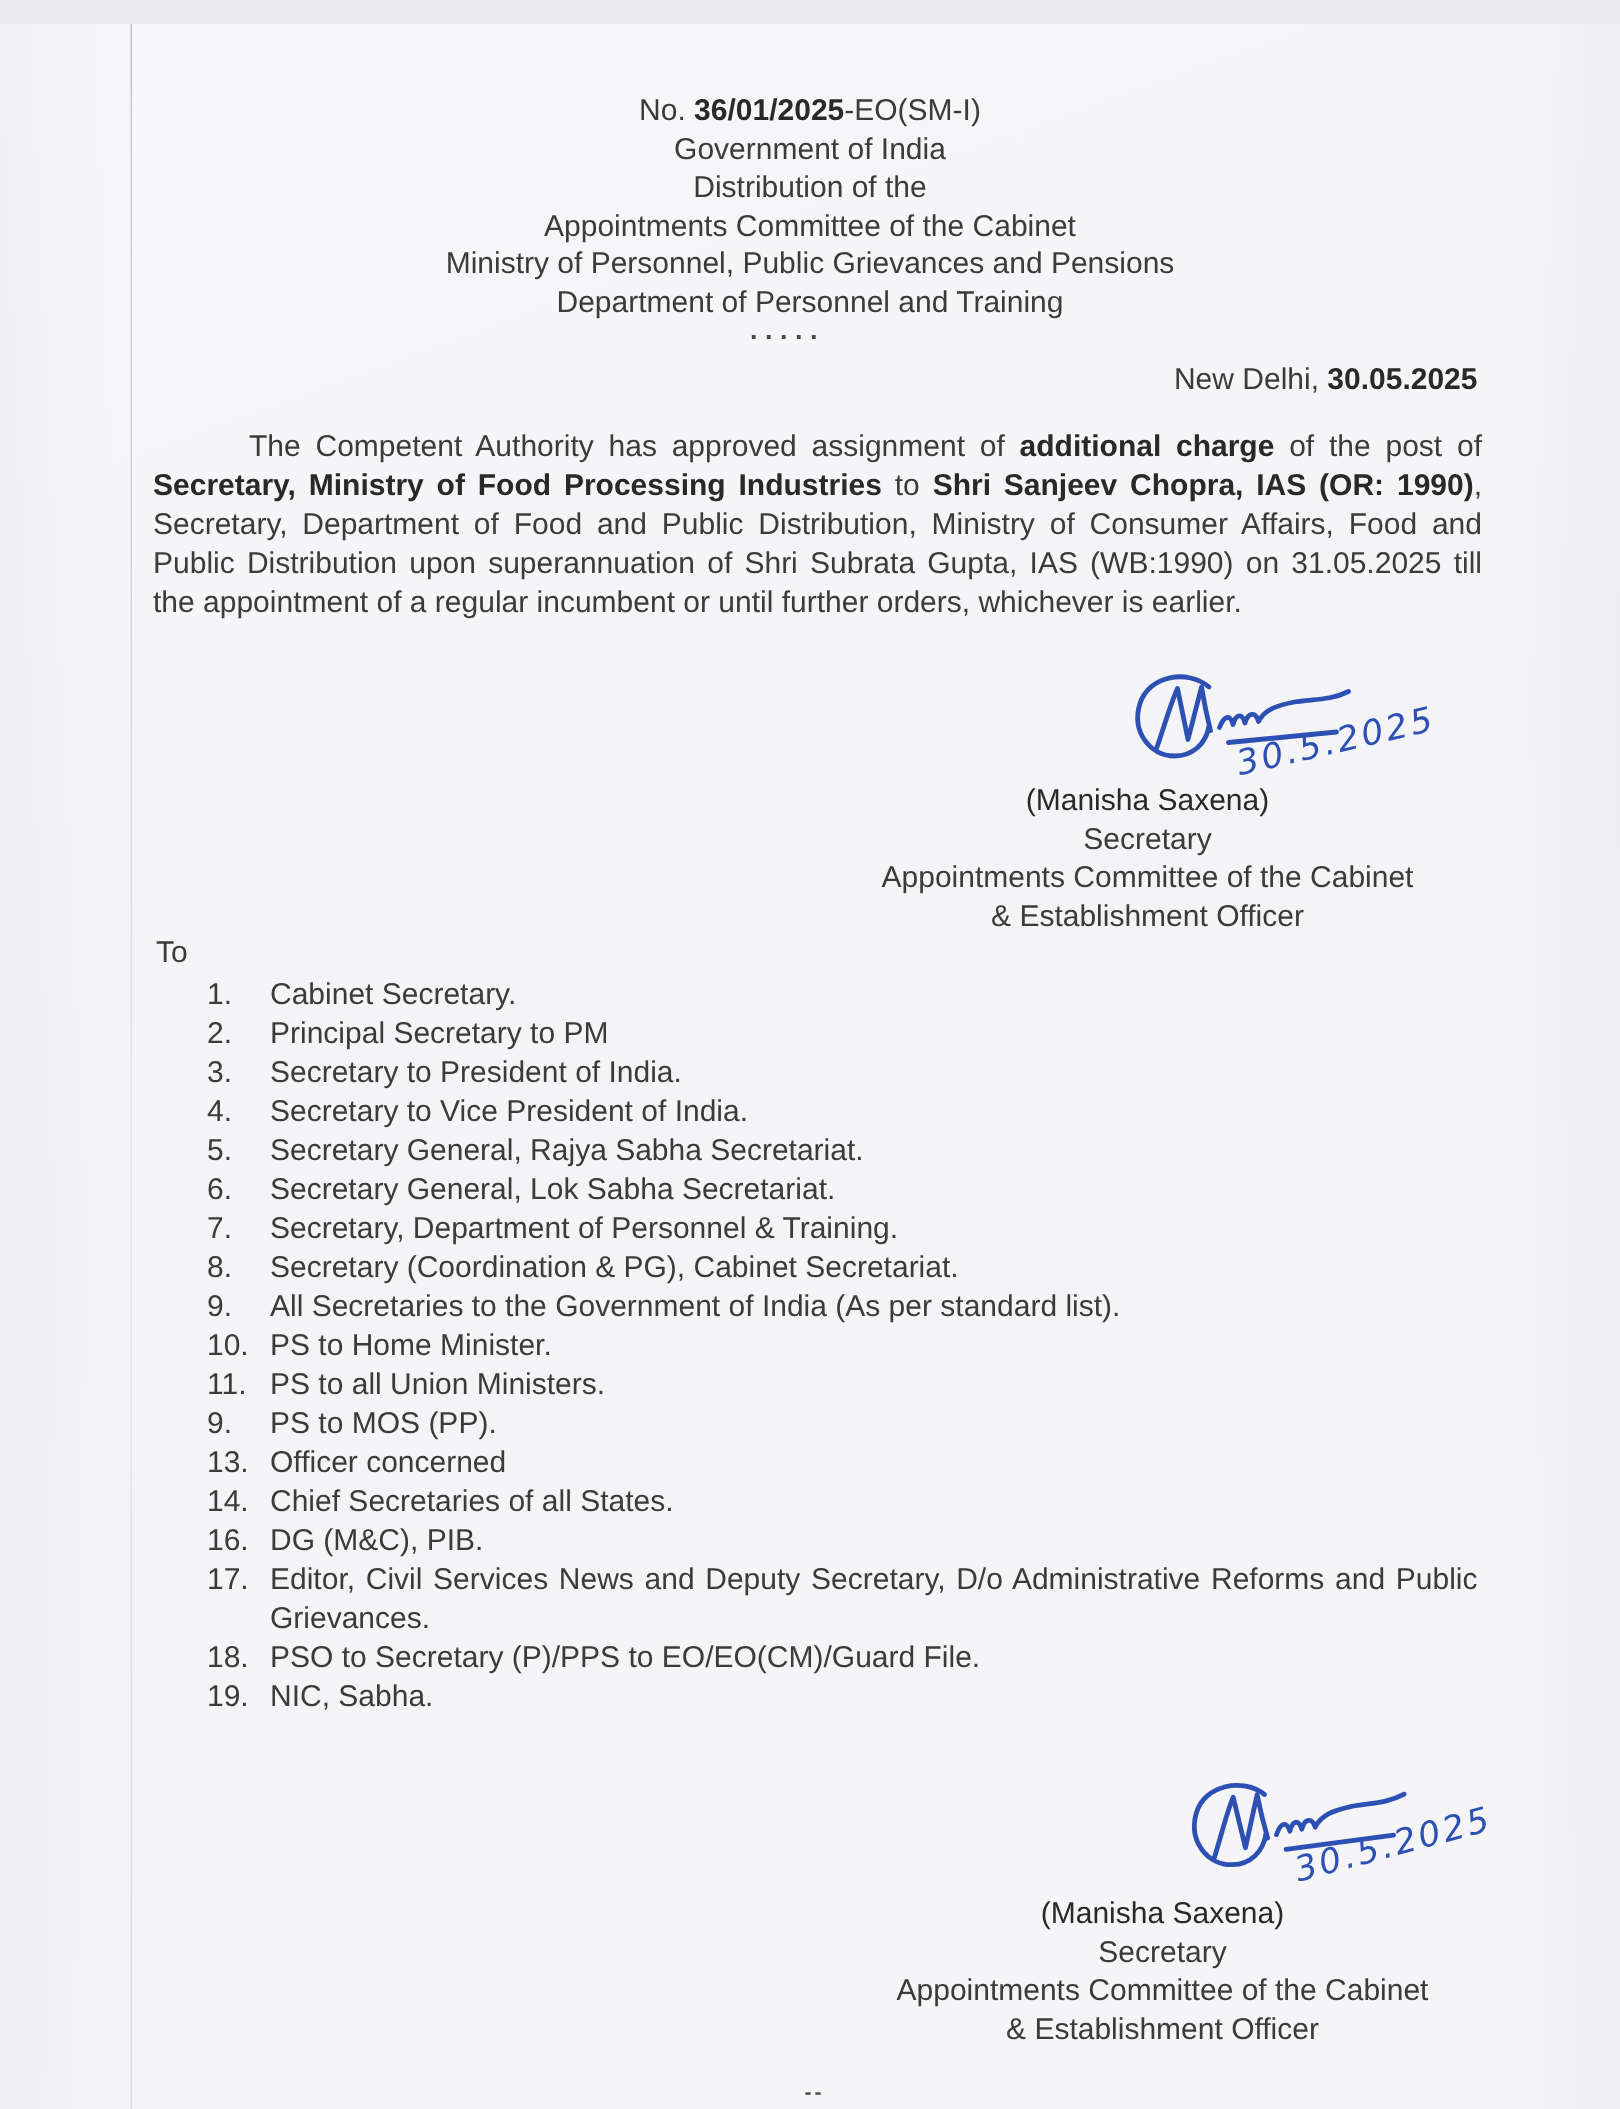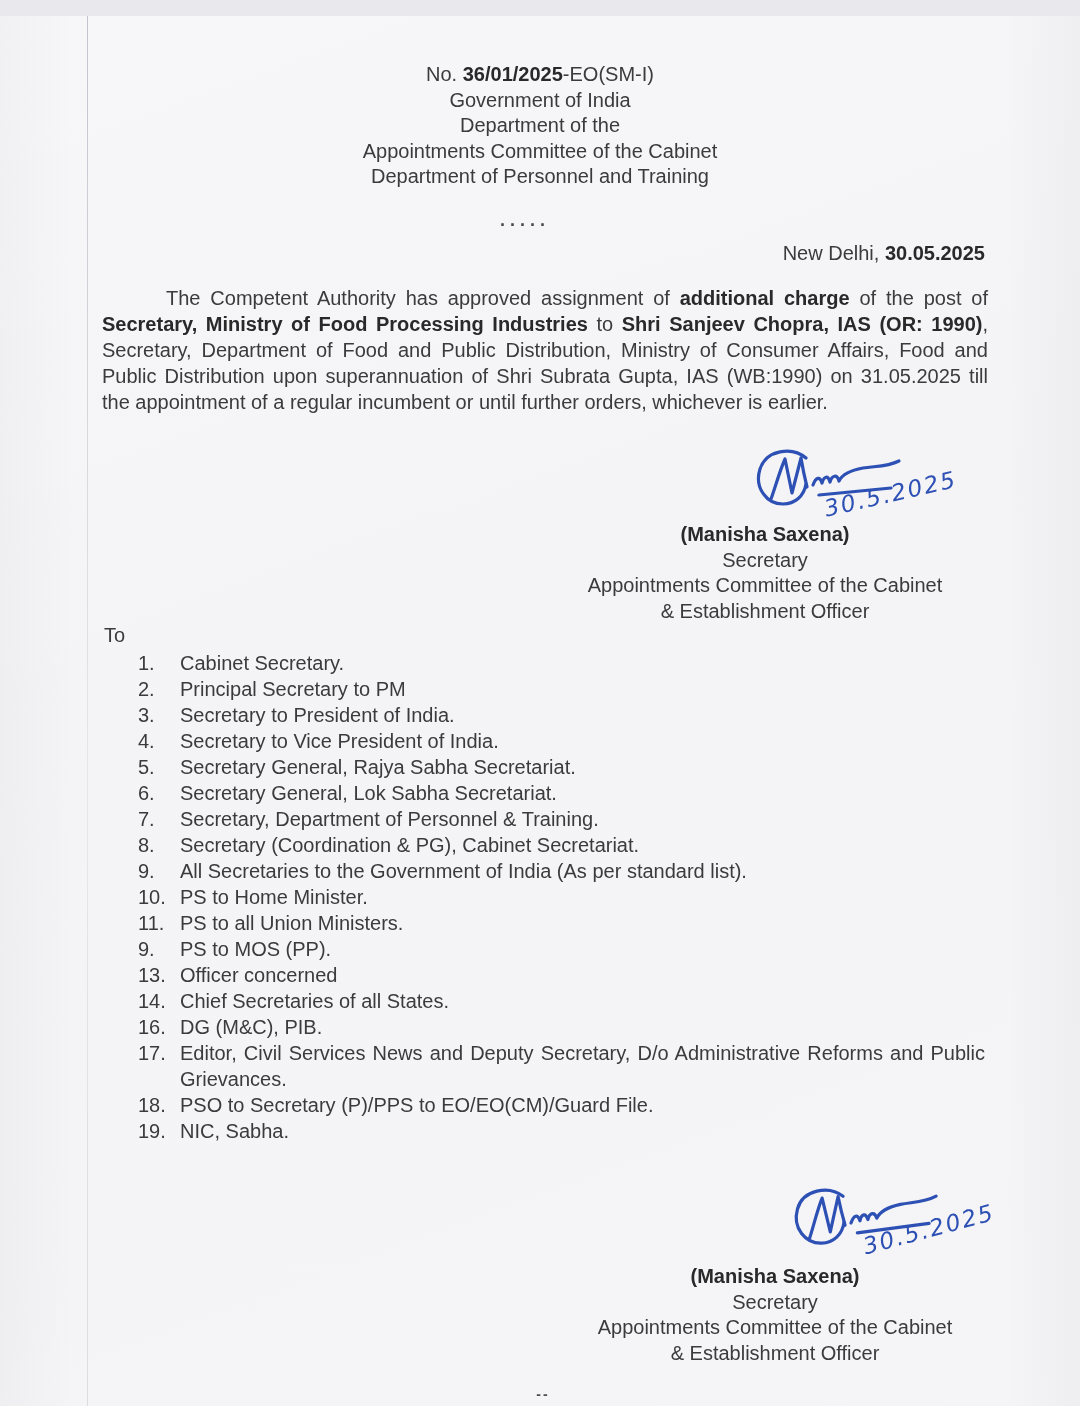--- a/index.html
+++ b/index.html
@@ -42,21 +42,21 @@
   .sign path{fill:none;stroke:#2d50b4;stroke-width:3.2;stroke-linecap:round;stroke-linejoin:round;}
   .sig-date{
     fill:#2d50b4;font-family:"DejaVu Sans",sans-serif;font-style:italic;
     font-size:23px;letter-spacing:2px;
   }
   .sig-block{
     position:absolute;width:440px;text-align:center;line-height:25.6px;
   }
   .sig1b{left:545px;top:506px;}
   .sig2b{left:555px;top:1248px;}
-  .sig-name{font-weight:bold;color:#292929;}
+  .sig-name{font-weight:normal;color:#292929;}
   .to-label{position:absolute;left:104px;top:608px;}
   .recipients{position:absolute;left:132px;top:634px;width:853px;}
   .r-row{display:flex;line-height:26px;}
   .r-num{flex:0 0 48px;box-sizing:border-box;padding-left:6px;}
   .r-text{flex:1;text-align:justify;}
   .footer-mark{
     position:absolute;left:493px;top:1370px;width:100px;
     text-align:center;font-size:14px;font-weight:bold;letter-spacing:2px;color:#4e4e4e;
   }
 </style>
@@ -64,22 +64,23 @@
 <body>
 
 <div class="page">
 
   <div class="fold-line"></div>
 
   <div class="header">
     <div><span>No. </span><b>36/01/2025</b><span>-EO(SM-I)</span></div>
     <div id="orgLines">
         <div>Government of India</div>
-        <div>Department of the</div>
+        <div>Distribution of the</div>
         <div>Appointments Committee of the Cabinet</div>
+        <div>Ministry of Personnel, Public Grievances and Pensions</div>
         <div>Department of Personnel and Training</div>
       </div>
   </div>
 
   <div class="dots">.....</div>
 
   <div class="place-date"><span>New Delhi, </span><b>30.05.2025</b></div>
 
   <p class="body-para"><span>The Competent Authority has approved assignment of </span><b>additional charge</b><span> of the post of </span><b>Secretary, Ministry of Food Processing Industries</b><span> to </span><b>Shri Sanjeev Chopra, IAS (OR: 1990)</b><span>, Secretary, Department of Food and Public Distribution, Ministry of Consumer Affairs, Food and Public Distribution upon superannuation of Shri Subrata Gupta, IAS (WB:1990) on 31.05.2025 till the appointment of a regular incumbent or until further orders, whichever is earlier.</span></p>
 

